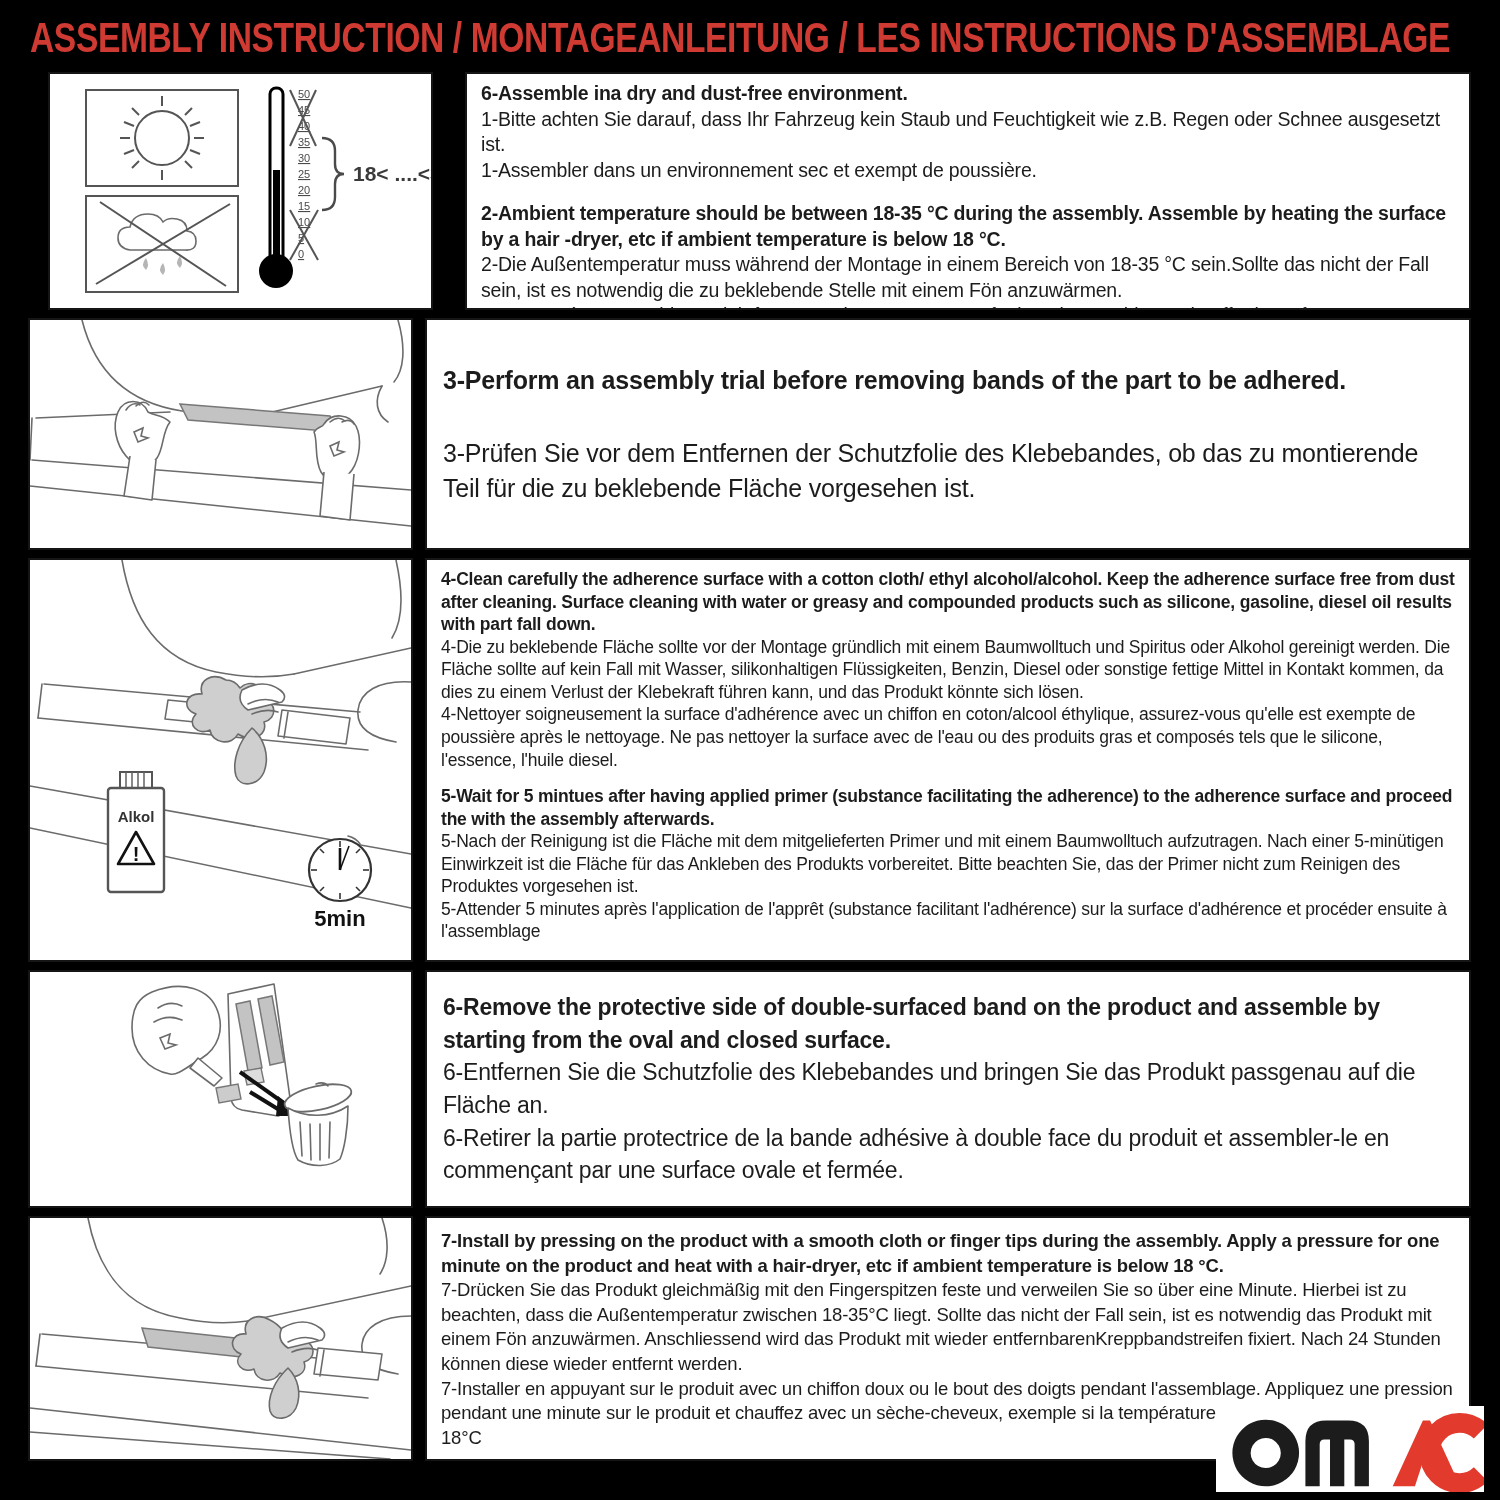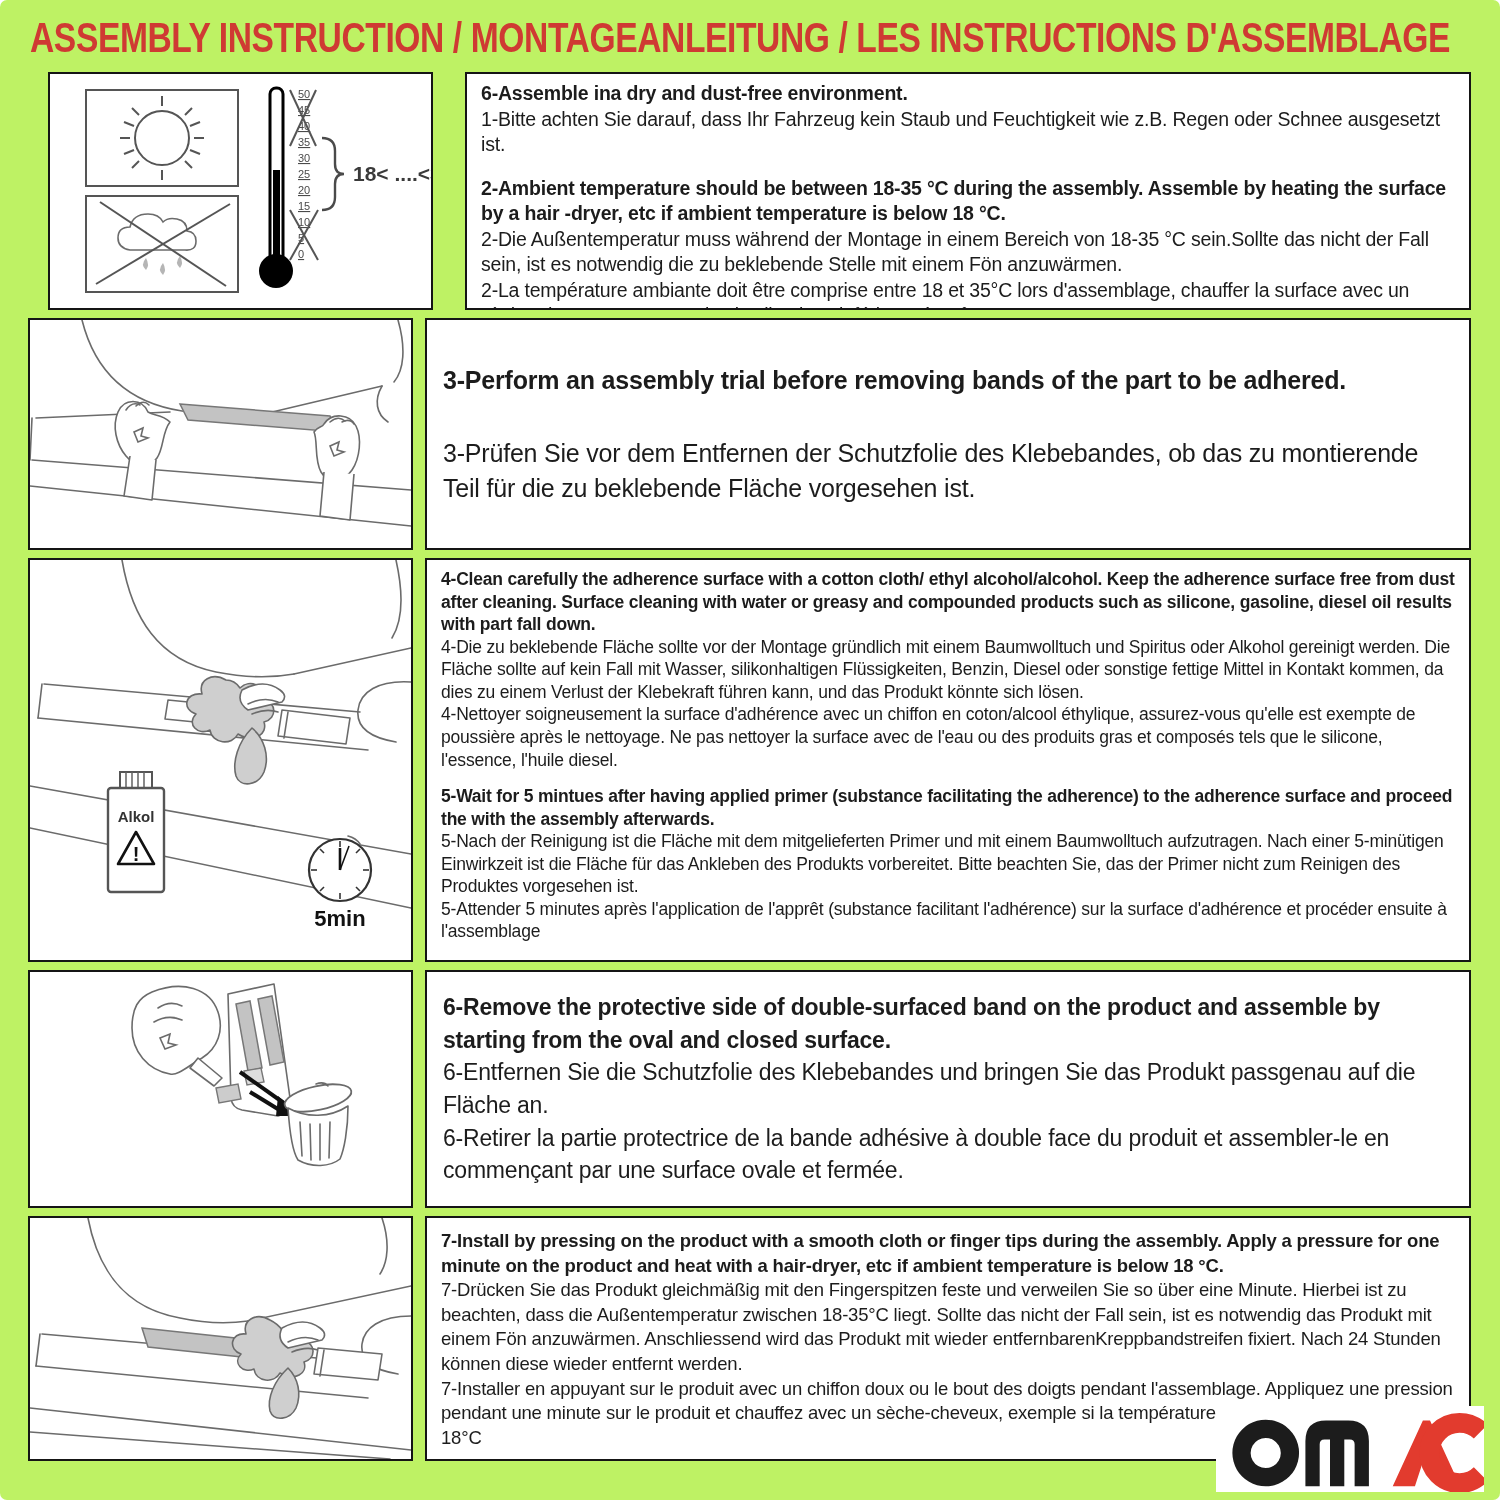--- a/index.html
+++ b/index.html
@@ -1,25 +1,24 @@
 <!DOCTYPE html>
 <html><head>
 <meta charset="utf-8">
 <style>
   * { margin:0; padding:0; box-sizing:border-box; }
   html,body { background:#ffffff; }
   .page {
     position:relative;
     width:1500px; height:1500px;
-    background:#bef264;
+    background:#000000;
     font-family:"Liberation Sans", sans-serif;
     color:#1c1c1c;
     overflow:hidden;
     padding:10px 29px 0 28px;
-    border-radius:7px;
   }
   .title {
     color:#cf3a33;
     font-weight:bold;
     font-size:42px;
     letter-spacing:-0.5px;
     white-space:nowrap;
     transform:scaleX(0.80);
     transform-origin:left center;
     margin:4px 0 10px 2px;
@@ -144,20 +143,21 @@
             </g>
           </g>
 
           <path d="M272,64 Q285,64 285,77 L285,90 Q285,100 294,100 Q285,100 285,110 L285,123 Q285,136 272,136" fill="none" stroke="#4a4a4a" stroke-width="2.4"></path>
           <text x="303" y="107" font-size="21" font-weight="bold" fill="#3a3a3a" font-family="Liberation Sans, sans-serif">18&lt; ....&lt;35 C</text>
         </svg>
       </div>
       <div class="textbox">
         <p class="b">6-Assemble ina dry and dust-free environment.</p>
         <p>1-Bitte achten Sie darauf, dass Ihr Fahrzeug kein Staub und Feuchtigkeit wie z.B. Regen oder Schnee ausgesetzt ist.</p>
+        <p>1-Assembler dans un environnement sec et exempt de poussière.</p>
         <p class="b gap">2-Ambient temperature should be between 18-35 °C  during the assembly. Assemble by heating the surface by a hair -dryer, etc if ambient temperature is below 18 °C.</p>
         <p>2-Die Außentemperatur muss während der Montage in einem Bereich von 18-35 °C  sein.Sollte das nicht der Fall sein, ist es notwendig die zu beklebende Stelle mit einem Fön anzuwärmen.</p>
         <p>2-La température ambiante doit être comprise entre 18 et 35°C lors d'assemblage, chauffer la surface avec un sèche-cheveux par exemple si celle-ci est inférieure à 18°C.</p>
       </div>
     </div>
 
     <div class="row row2">
       <div class="figbox">
         <svg viewBox="0 0 381 228">
           <g>

